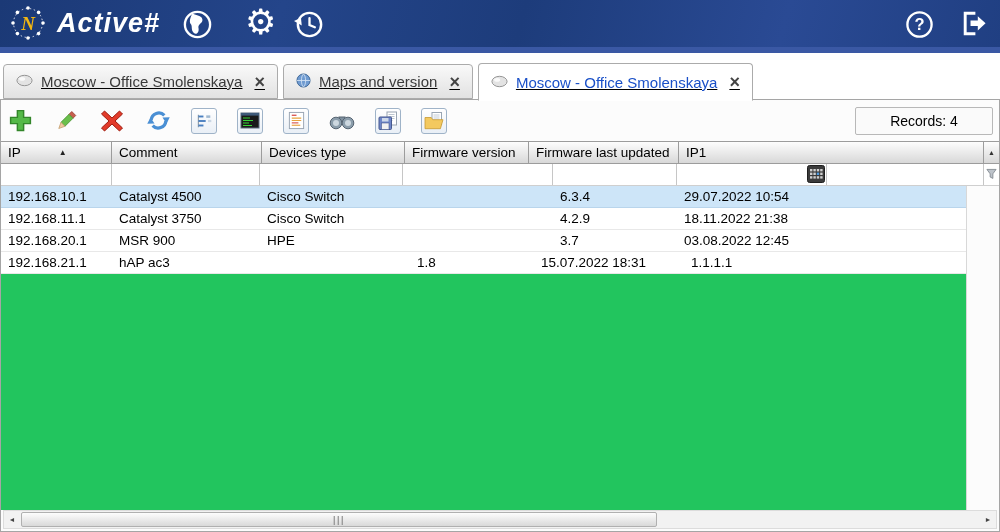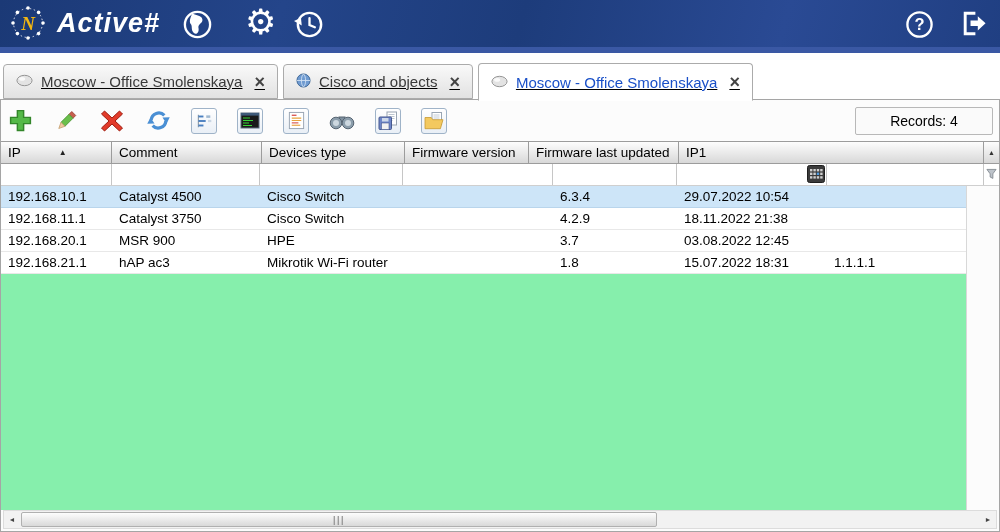--- a/index.html
+++ b/index.html
@@ -67,21 +67,21 @@
   .scrollup { width:15px; flex:none; display:flex; align-items:center; justify-content:center;
               font-size:7px; color:#333; background:linear-gradient(#fdfdfd,#d8d8d8); }
 
   .tfilter { display:flex; flex:none; height:21px; background:#fff; border-bottom:1px solid #cfcfcf; }
   .tf { border-right:1px solid #c6c6c6; box-sizing:border-box; position:relative; background:#fff; }
   .tf input { width:100%; height:100%; border:none; outline:none; padding:0 4px; margin:0;
               font-size:13px; box-sizing:border-box; background:transparent; font-family:inherit; }
   .tf .cal { position:absolute; right:1px; top:1px; cursor:pointer; }
   .funnelcell { width:15px; flex:none; display:flex; align-items:center; justify-content:center; background:#fff; }
 
-  .tbody { flex:1; background:#86efac; margin-right:32px; border-right:1px solid #d8d8d8; overflow:hidden; }
+  .tbody { flex:1; background:#22c55e; margin-right:32px; border-right:1px solid #d8d8d8; overflow:hidden; }
   .trow { display:flex; height:21px; align-items:center; border-bottom:1px solid #e8e8e8;
           font-size:13.5px; color:#000; background:#fff; }
   .trow.selected { background:#cde5f8; border-bottom-color:#b9d5ec; }
   .td { padding-left:7px; box-sizing:border-box; white-space:nowrap; overflow:hidden; }
 
   
   .hscroll { flex:none; height:17px; margin:0 2px 2px 2px; background:#f2f2f2;
              border:1px solid #dcdcdc; display:flex; align-items:stretch; }
   .hs-btn { width:16px; display:flex; align-items:center; justify-content:center; font-size:7px; color:#444; flex:none; }
   .hs-thumb { width:636px; margin:1px 0 1px 1px; background:linear-gradient(#fdfdfd,#d9d9d9);
@@ -155,21 +155,21 @@
       <span>Moscow - Office Smolenskaya</span>
       <span class="close">×</span>
     </div>
     <div class="tab">
       <span>
         <svg viewBox="0 0 16 16" width="15" height="15">
           <circle cx="8" cy="8" r="7" fill="#6f9bd1" stroke="#3f6898"></circle>
           <path d="M1 8h14M8 1c3 2.5 3 11.5 0 14M8 1c-3 2.5-3 11.5 0 14" stroke="#d6e4f4" fill="none" stroke-width="0.9"></path>
         </svg>
       </span>
-      <span>Cisco and objects</span>
+      <span>Maps and version</span>
       <span class="close">×</span>
     </div>
     <div class="tab active">
       <span>
         <svg viewBox="0 0 18 13" width="17" height="13">
           <ellipse cx="9" cy="6.5" rx="8" ry="5.5" fill="#e3e3e3" stroke="#8f8f8f"></ellipse>
           <ellipse cx="6.5" cy="4.8" rx="3.2" ry="1.9" fill="#fafafa"></ellipse>
         </svg>
       </span>
       <span>Moscow - Office Smolenskaya</span>
@@ -360,21 +360,20 @@
         <div class="td c1">MSR 900</div>
         <div class="td c2">HPE</div>
         <div class="td c3"></div>
         <div class="td c4">3.7</div>
         <div class="td c5">03.08.2022 12:45</div>
         <div class="td c6"></div>
       </div>
       <div class="trow">
         <div class="td c0">192.168.21.1</div>
         <div class="td c1">hAP ac3</div>
-        <div class="td c2">Mikrotik Wi-Fi router</div>
         <div class="td c3"></div>
         <div class="td c4">1.8</div>
         <div class="td c5">15.07.2022 18:31</div>
         <div class="td c6">1.1.1.1</div>
       </div>
     </div>
 
     <div class="hscroll">
       <div class="hs-btn">
         <span>◄</span>

